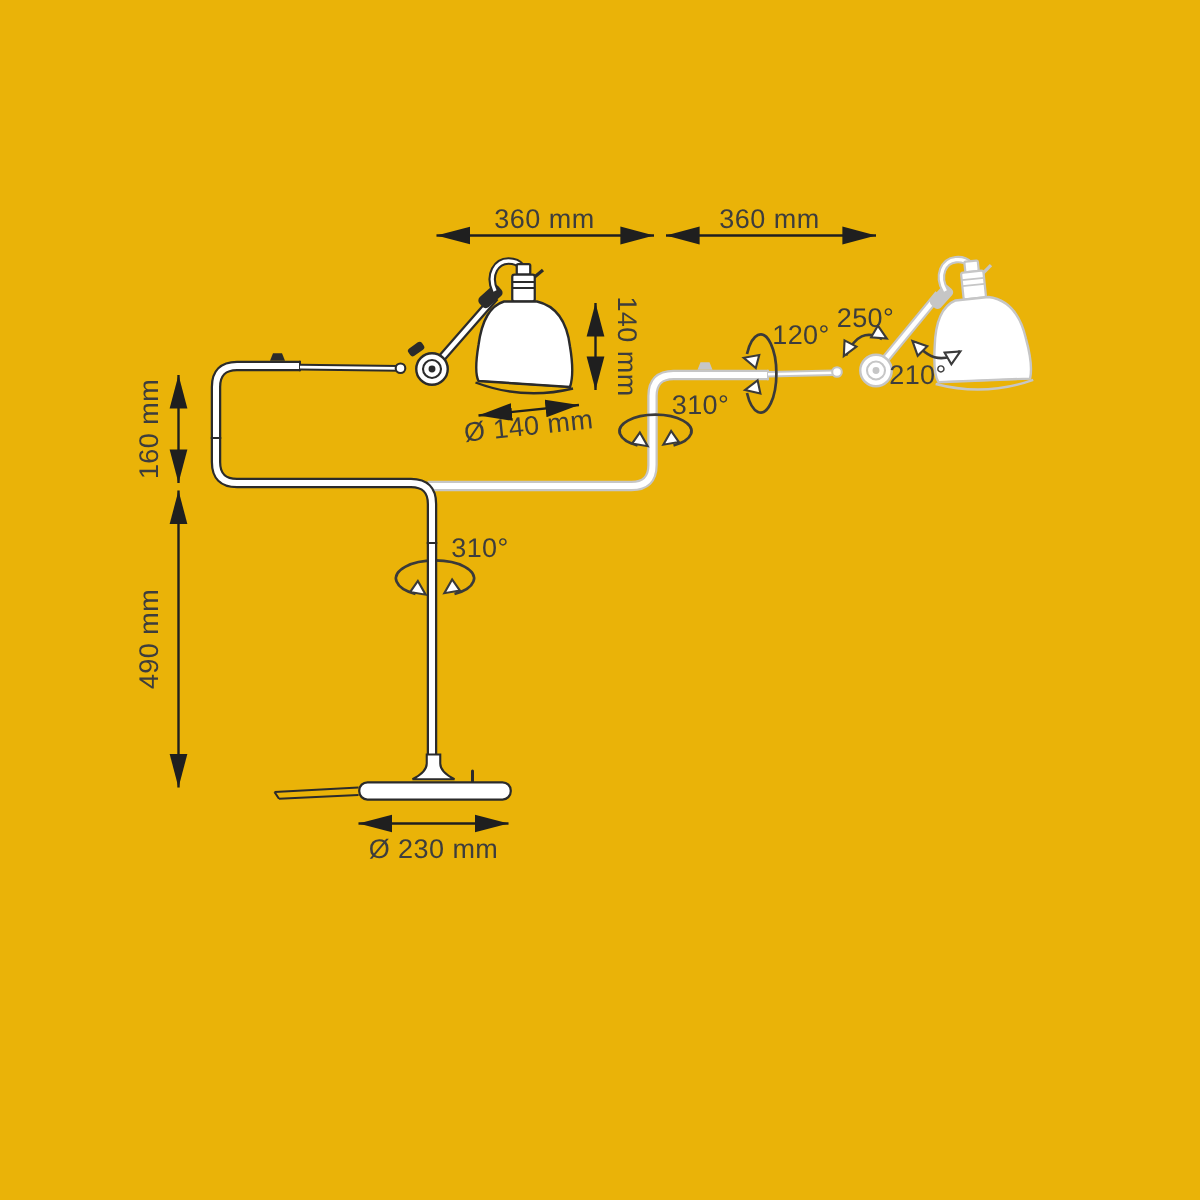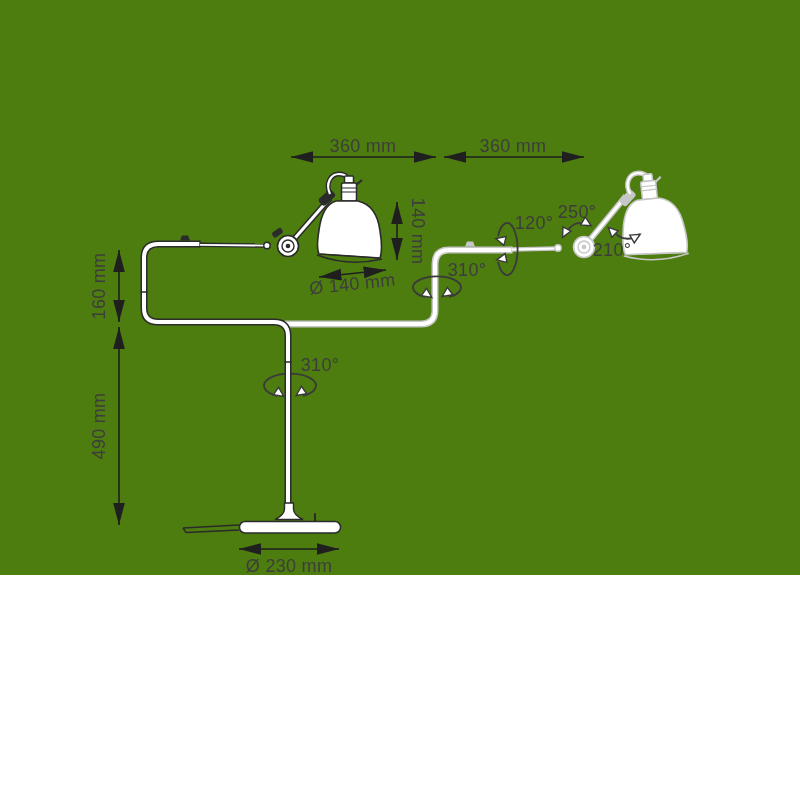--- a/index.html
+++ b/index.html
@@ -1,16 +1,16 @@
 <!DOCTYPE html>
 <html><head>
 <meta charset="utf-8">
 <style>
   html,body{margin:0;padding:0;background:#ffffff;}
-  .canvas{width:800px;height:575px;background:#4d7c0f;position:relative;overflow:hidden;}
+  .canvas{width:800px;height:800px;background:#eab308;position:relative;overflow:hidden;}
   svg{display:block;}
   text{font-family:"Liberation Sans","DejaVu Sans",sans-serif;fill:#3d3d3d;font-size:18px;letter-spacing:.3px;}
 </style>
 </head>
 <body>
 
 <div class="canvas">
 <svg width="800" height="800" viewBox="0 0 800 800">
   <defs>
     <marker id="ah" orient="auto-start-reverse" markerWidth="15" markerHeight="9" refX="14" refY="4.5">

